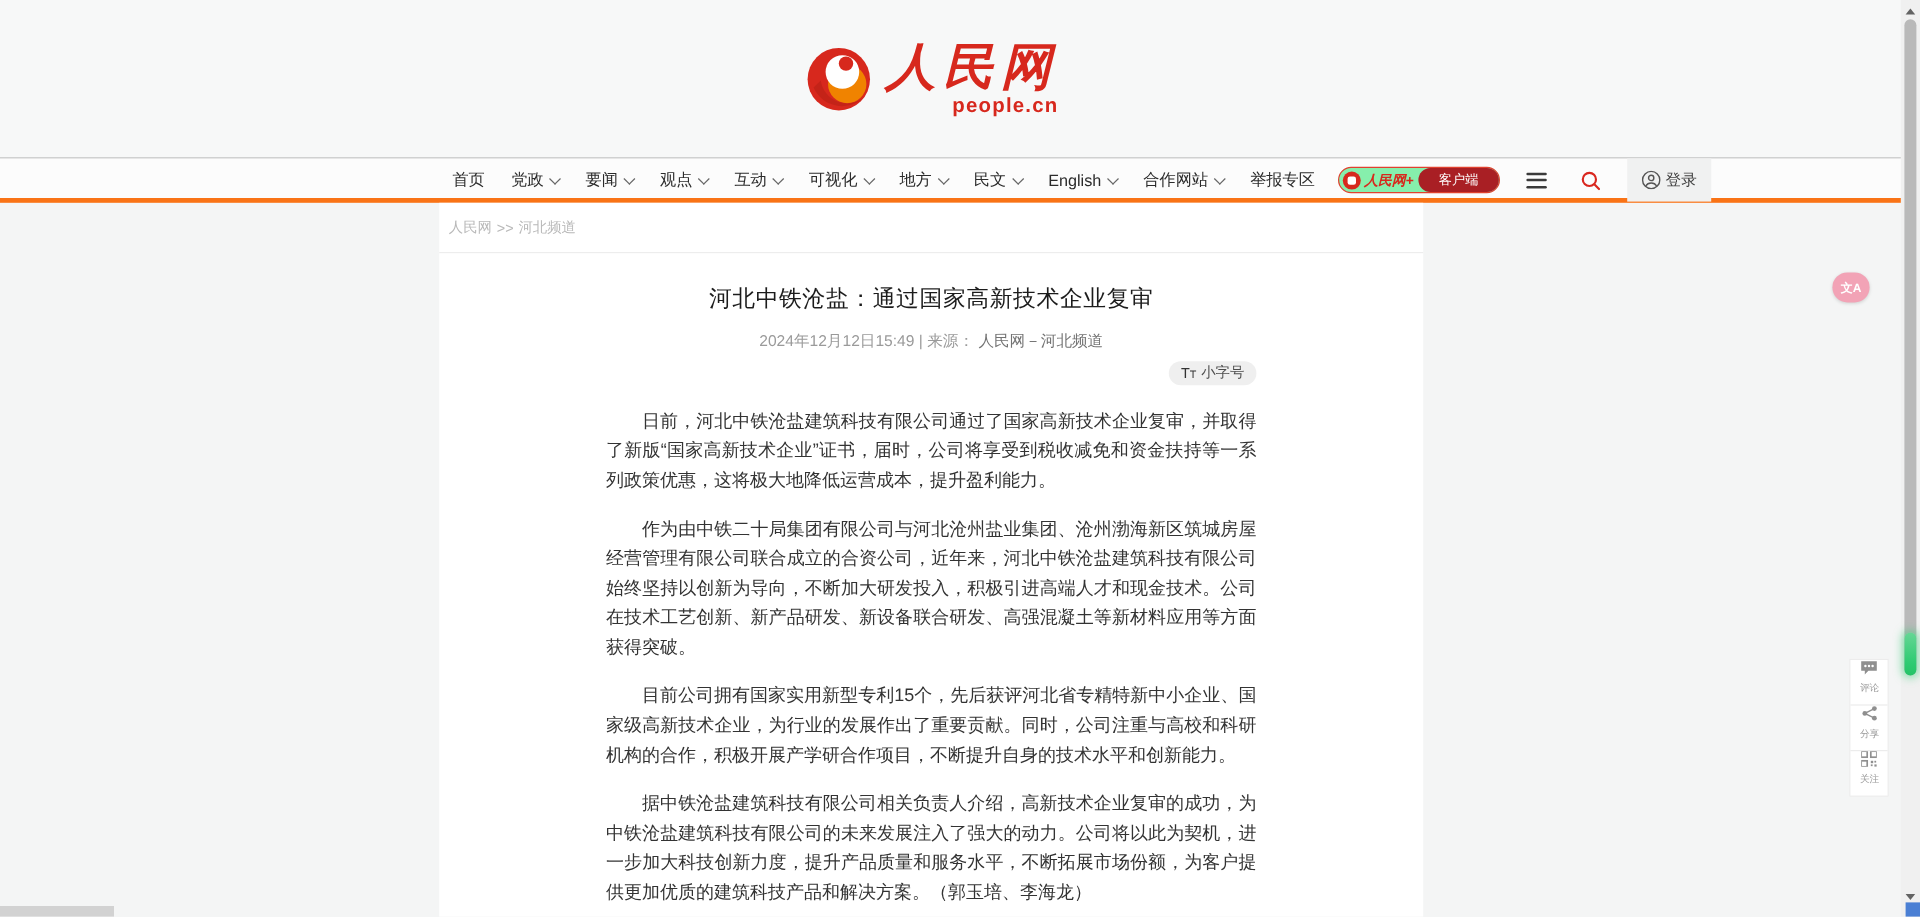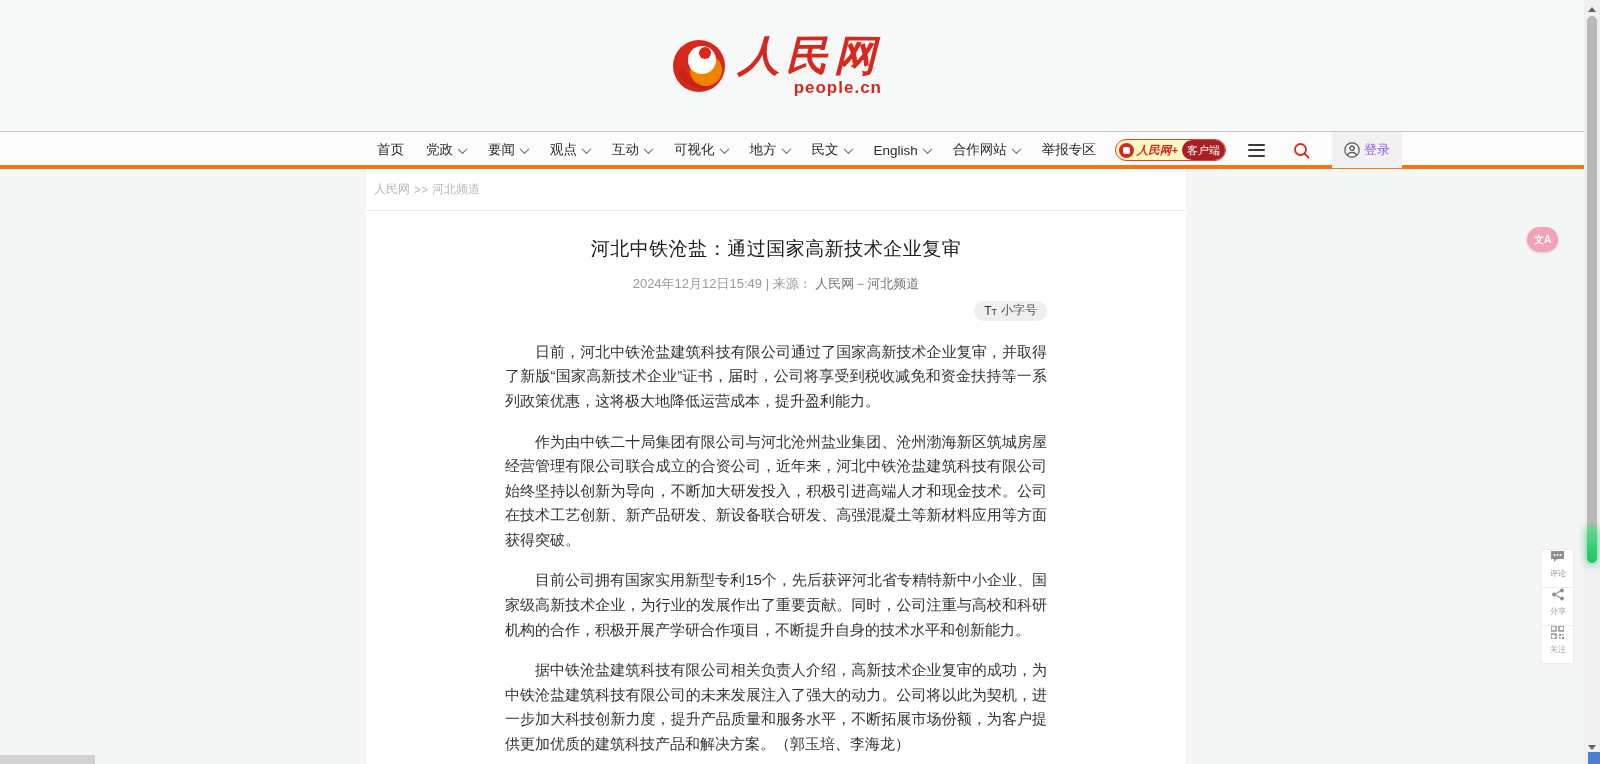--- a/index.html
+++ b/index.html
@@ -15,29 +15,29 @@
   .logo{display:flex;align-items:center;gap:10px;cursor:pointer;}
   .logo-text{display:flex;flex-direction:column;align-items:flex-end;}
   .logo-cn{font-size:42px;font-weight:700;color:#d7281d;letter-spacing:6px;line-height:1;font-style:italic;}
   .logo-en{font-size:17px;font-weight:700;color:#d7281d;line-height:1;margin-top:2px;letter-spacing:1px;}
   
   .nav-bar{position:absolute;left:0;top:131px;width:1600px;height:38px;background:#fcfcfc;
     border-top:1px solid #c6c6c6;border-bottom:4px solid #f97316;box-sizing:border-box;}
   .nav-inner{position:absolute;left:366px;top:0;height:36px;display:flex;align-items:center;}
   .nav-item{display:flex;align-items:center;padding:0 11px;font-size:13.5px;color:#2b2b2b;cursor:pointer;white-space:nowrap;height:36px;}
   .chev{width:6px;height:6px;border-right:1.3px solid #666;border-bottom:1.3px solid #666;transform:rotate(45deg) translate(-1px,-1px);margin-left:6px;}
-  .app-badge{display:flex;align-items:center;border:1px solid #e0412f;border-radius:11px;height:20px;margin:0 8px;background:#fef9c3;cursor:pointer;padding-left:3px;}
+  .app-badge{display:flex;align-items:center;border:1px solid #e0412f;border-radius:11px;height:20px;margin:0 8px;background:#86efac;cursor:pointer;padding-left:3px;}
   .app-icon{width:15px;height:15px;border-radius:50%;background:#d7281d;display:flex;align-items:center;justify-content:center;margin-right:3px;}
   .app-icon span{width:7px;height:7px;background:#fff;border-radius:2px;display:block;}
   .app-badge .site{color:#d7281d;font-size:11.5px;font-weight:700;font-style:italic;margin-right:4px;}
-  .app-badge .client{background:#a91f24;color:#fff;font-size:11px;border-radius:10px;height:20px;line-height:20px;padding:0 5px;}
+  .app-badge .client{background:#a91f24;color:#fff;font-size:11px;border-radius:10px;height:20px;line-height:20px;padding:0 17px;}
   .hamburger{display:flex;flex-direction:column;gap:3.5px;padding:0 14px;cursor:pointer;}
   .hamburger i{display:block;width:17px;height:2px;background:#3a3a3a;border-radius:1px;}
   .search-btn{padding:0 14px;cursor:pointer;display:flex;align-items:center;height:36px;}
-  .login-btn{display:flex;align-items:center;gap:4px;background:#f0f1f1;height:36px;padding:0 12px;margin-left:8px;font-size:13px;color:#8b5cf6;cursor:pointer;}
+  .login-btn{display:flex;align-items:center;gap:4px;background:#f0f1f1;height:36px;padding:0 12px;margin-left:8px;font-size:13px;color:#404040;cursor:pointer;}
   
   .white-col{position:absolute;left:366px;top:169px;width:820px;height:595px;background:#fff;}
   .breadcrumb{height:42px;display:flex;align-items:center;padding-left:8px;font-size:12px;color:#b9b9b9;border-bottom:1px solid #ededed;box-sizing:border-box;gap:4px;}
   .breadcrumb span{cursor:pointer;}
   .article{width:542px;margin:0 auto;}
   .article-title{margin-top:25px;text-align:center;font-size:19px;font-weight:500;color:#1c1c1c;letter-spacing:.5px;}
   .meta-row{margin-top:1px;text-align:center;font-size:13px;color:#9a9a9a;}
   .meta-row .src{color:#737373;}
   .fontsize-row{margin-top:8px;display:flex;justify-content:flex-end;}
   .fontsize-pill{background:#efefef;border-radius:11px;height:20px;display:flex;align-items:center;padding:0 10px;font-size:12px;color:#4d4d4d;cursor:pointer;gap:4px;}

